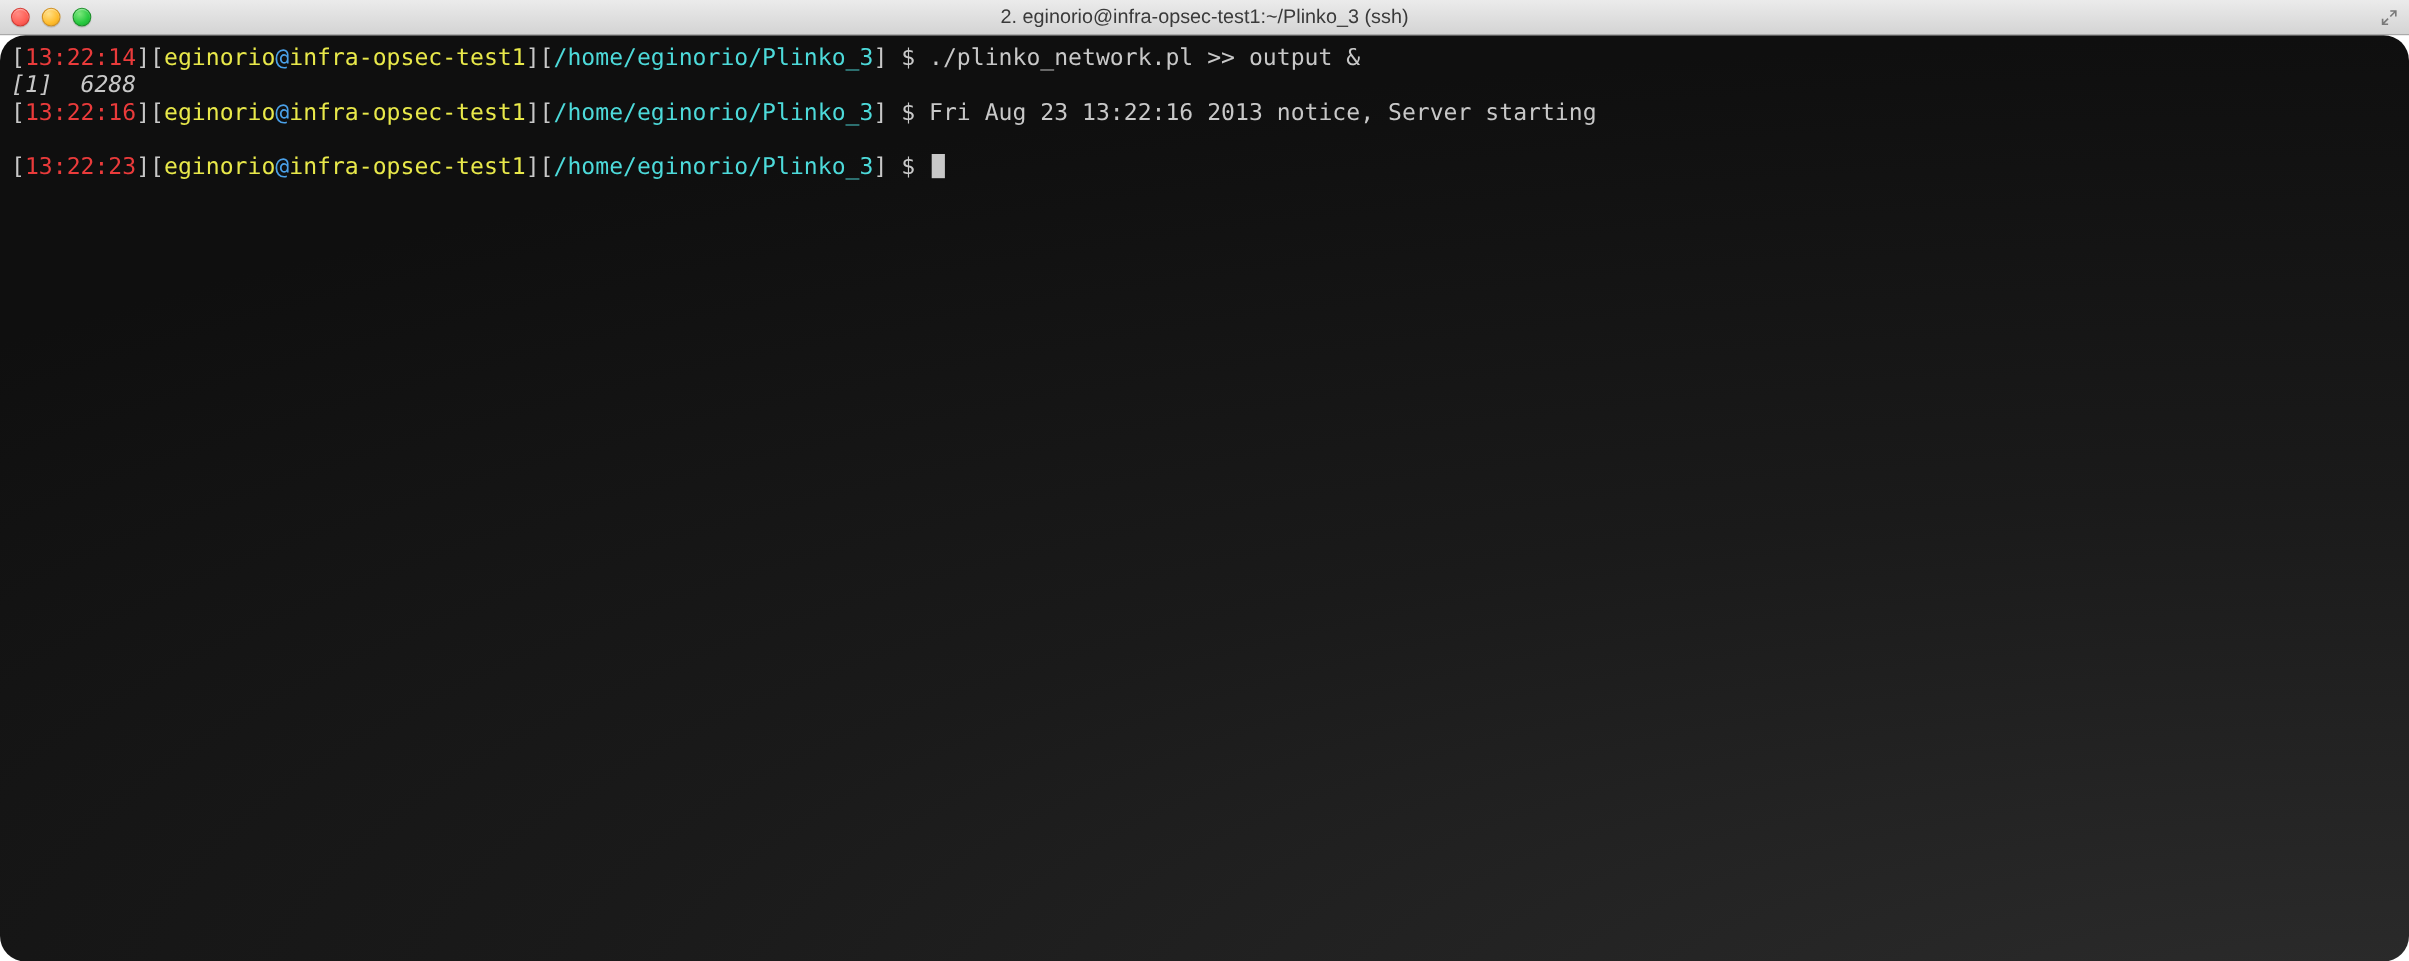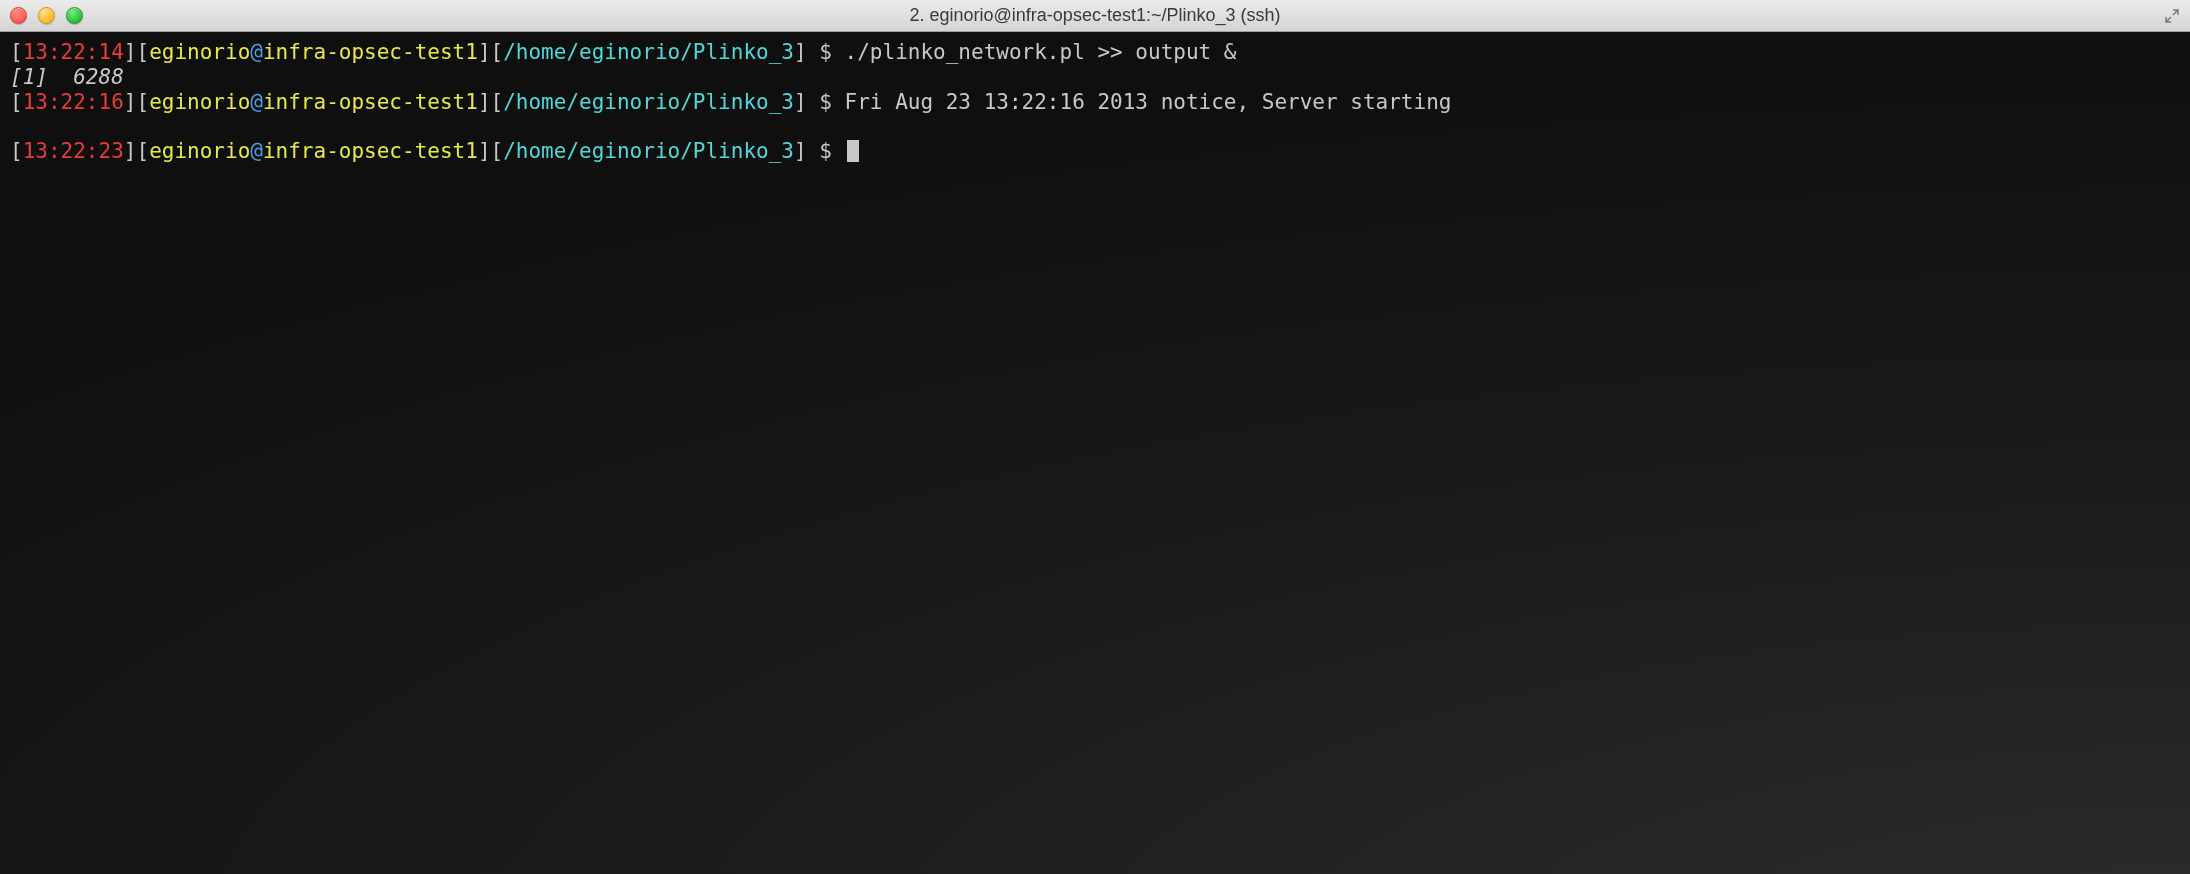--- a/index.html
+++ b/index.html
@@ -82,20 +82,21 @@
     .terminal-body {
       flex: 1;
       background: #1a1a1a;
       background: radial-gradient(ellipse 140% 110% at 100% 110%, #2d2d2d 0%, #1a1a1a 55%, #0f0f0f 100%);
       padding: 8px 10px;
       font-size: 21px;
       line-height: 1.18;
       color: #d0d0d0;
       white-space: pre;
       overflow: hidden;
+      border-radius: 23px;
     }
     .bracket { color: #c8c8c8; }
     .ts { color: #ea3b3b; }
     .user { color: #e8e84a; }
     .at { color: #4aa0e8; }
     .host { color: #e8e84a; }
     .path { color: #4ddada; }
     .dollar { color: #c8c8c8; }
     .cmd { color: #c8c8c8; }
     .output-text { color: #c8c8c8; font-style: italic; }

